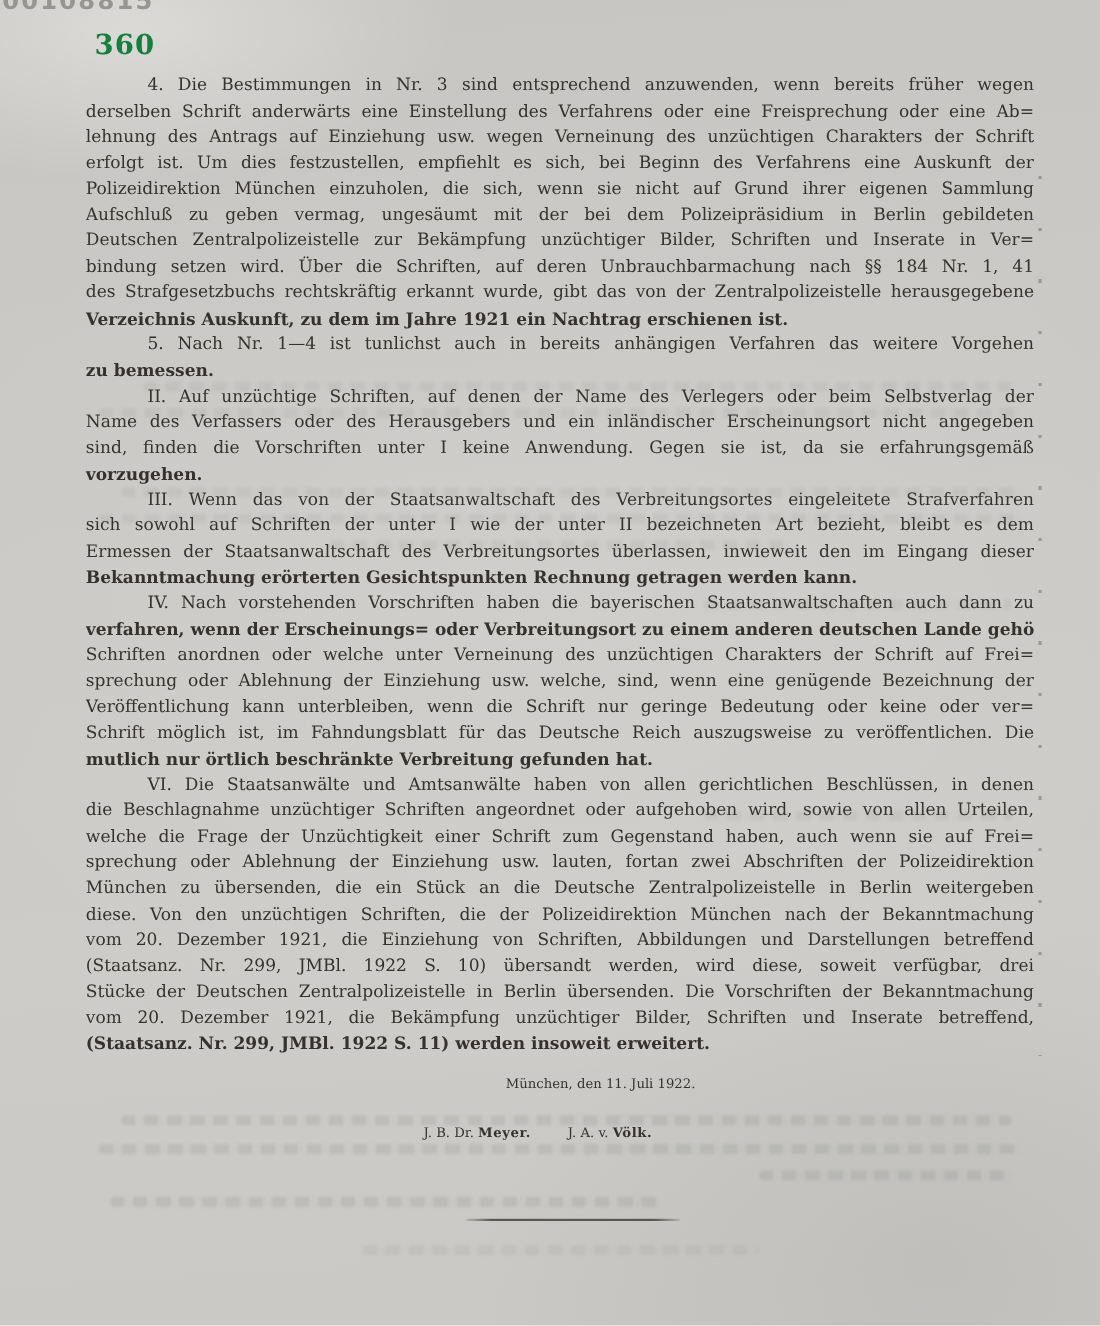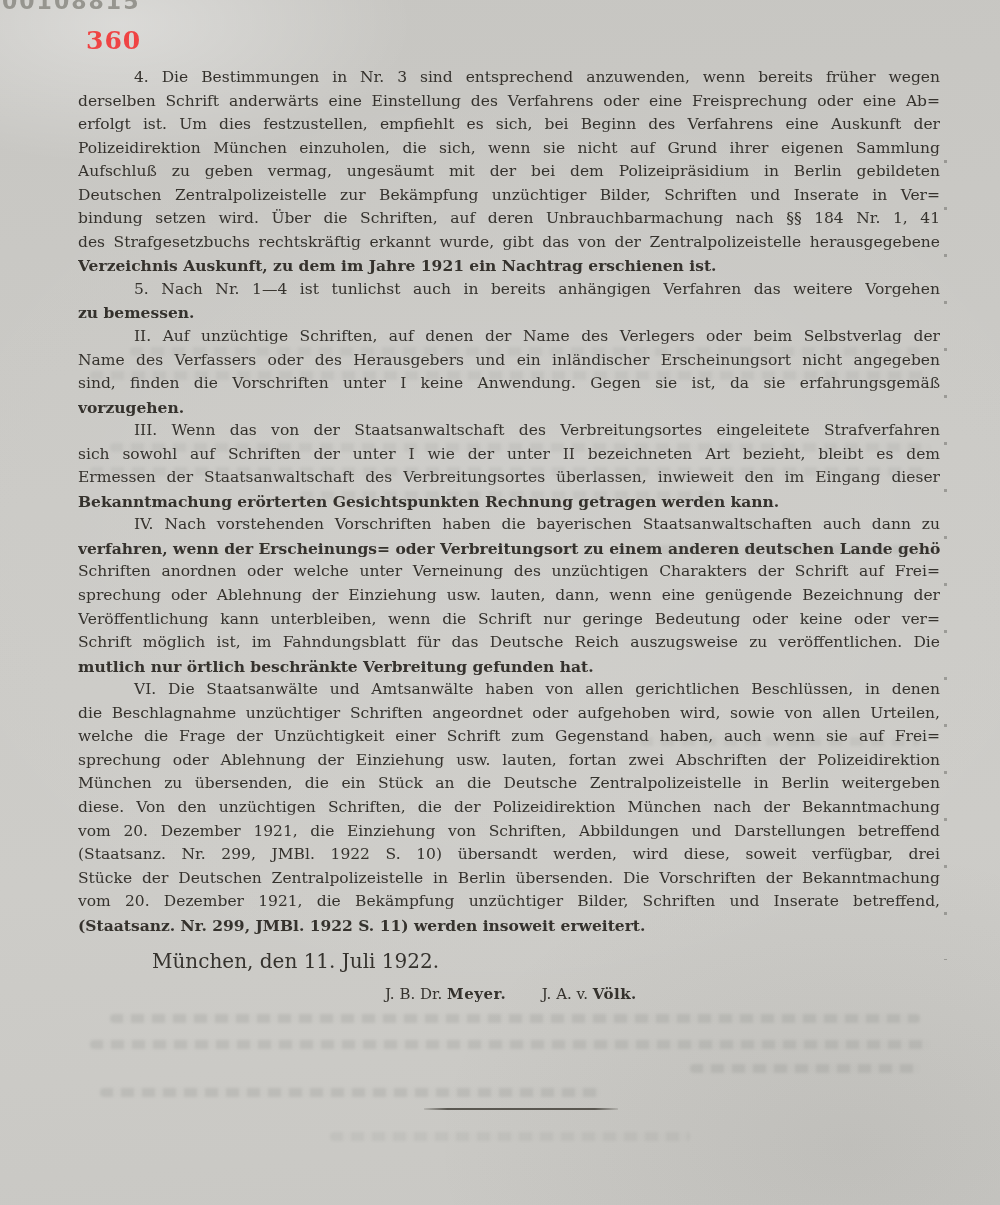--- a/index.html
+++ b/index.html
@@ -13,35 +13,35 @@
       radial-gradient(ellipse 900px 700px at 50% 45%, rgba(255,255,255,0.08), rgba(0,0,0,0) 70%),
       linear-gradient(176deg,#c7c6c2 0%, #cbcac6 40%, #cdccc8 70%, #c9c8c4 100%);
   }
   .scan-number{
     position:absolute;top:-11px;left:2px;
     font-family:"DejaVu Sans", sans-serif;
     font-size:22px;color:#96958f;letter-spacing:2px;font-weight:bold;
   }
   .page-number{
     position:absolute;left:86px;top:26px;
-    font-size:25px;font-weight:bold;color:#ef4444;letter-spacing:1px;
+    font-size:25px;font-weight:bold;color:#15803d;letter-spacing:1px;
   }
   .text-block{
     position:absolute;left:78px;top:66px;width:862px;
     font-size:15.5px;line-height:23.55px;
   }
   .para{margin:0;padding:0;}
   .ln{
     display:block;height:23.55px;overflow:hidden;white-space:nowrap;
     text-align:justify;text-align-last:justify;
   }
   .ln.first{text-indent:56px;}
   .ln.last{text-align-last:left;font-weight:bold;}
-  .dateline{margin-top:13px;padding-left:74px;font-size:20px;}
-  .signatures{margin-top:9px;padding-left:307px;font-size:15px;white-space:nowrap;}
+  .dateline{margin-top:13px;padding-left:74px;font-size:12px;text-align:center;}
+  .signatures{margin-top:22px;padding-left:307px;font-size:12px;white-space:nowrap;}
   .sig-name{font-weight:bold;letter-spacing:0.5px;}
   .sig-gap{display:inline-block;width:26px;}
   .separator-rule{
     position:absolute;left:424px;top:1108px;width:194px;height:2px;
     background:linear-gradient(90deg, rgba(70,67,60,0.15), rgba(70,67,60,0.85) 12%, rgba(70,67,60,0.85) 88%, rgba(70,67,60,0.15));
   }
   
   .smudge{
     position:absolute;height:9px;border-radius:4px;filter:blur(1.6px);opacity:0.5;
     background:repeating-linear-gradient(90deg, rgba(95,100,95,0.28) 0 13px, rgba(95,100,95,0.03) 13px 21px);
@@ -56,20 +56,21 @@
 </head>
 <body>
 
 <div class="scan-number">00108815</div>
 <div class="page-number">360</div>
 
 <div class="text-block">
   <p class="para">
     <span class="ln first">4. Die Bestimmungen in Nr. 3 sind entsprechend anzuwenden, wenn bereits früher wegen</span>
     <span class="ln">derselben Schrift anderwärts eine Einstellung des Verfahrens oder eine Freisprechung oder eine Ab=</span>
+    <span class="ln">lehnung des Antrags auf Einziehung usw. wegen Verneinung des unzüchtigen Charakters der Schrift</span>
     <span class="ln">erfolgt ist.  Um dies festzustellen, empfiehlt es sich, bei Beginn des Verfahrens eine Auskunft der</span>
     <span class="ln">Polizeidirektion München einzuholen, die sich, wenn sie nicht auf Grund ihrer eigenen Sammlung</span>
     <span class="ln">Aufschluß zu geben vermag, ungesäumt mit der bei dem Polizeipräsidium in Berlin gebildeten</span>
     <span class="ln">Deutschen Zentralpolizeistelle zur Bekämpfung unzüchtiger Bilder, Schriften und Inserate in Ver=</span>
     <span class="ln">bindung setzen wird.  Über die Schriften, auf deren Unbrauchbarmachung nach §§ 184 Nr. 1, 41</span>
     <span class="ln">des Strafgesetzbuchs rechtskräftig erkannt wurde, gibt das von der Zentralpolizeistelle herausgegebene</span>
     <span class="ln last">Verzeichnis Auskunft, zu dem im Jahre 1921 ein Nachtrag erschienen ist.</span>
   </p>
   <p class="para">
     <span class="ln first">5. Nach Nr. 1—4 ist tunlichst auch in bereits anhängigen Verfahren das weitere Vorgehen</span>
@@ -86,21 +87,21 @@
     <span class="ln">sich sowohl auf Schriften der unter I wie der unter II bezeichneten Art bezieht, bleibt es dem</span>
     <span class="ln">Ermessen der Staatsanwaltschaft des Verbreitungsortes überlassen, inwieweit den im Eingang dieser</span>
     <span class="ln last">Bekanntmachung erörterten Gesichtspunkten Rechnung getragen werden kann.</span>
   </p>
   <p class="para">
     <span class="ln first">IV. Nach vorstehenden Vorschriften haben die bayerischen Staatsanwaltschaften auch dann zu</span>
     <span class="ln last">verfahren, wenn der Erscheinungs= oder Verbreitungsort zu einem anderen deutschen Lande gehört.</span>
   </p>
   <p class="para">
     <span class="ln">Schriften anordnen oder welche unter Verneinung des unzüchtigen Charakters der Schrift auf Frei=</span>
-    <span class="ln">sprechung oder Ablehnung der Einziehung usw. lauten, dann, wenn eine genügende Bezeichnung der</span>
+    <span class="ln">sprechung oder Ablehnung der Einziehung usw. welche, sind, wenn eine genügende Bezeichnung der</span>
     <span class="ln">Veröffentlichung kann unterbleiben, wenn die Schrift nur geringe Bedeutung oder keine oder ver=</span>
     <span class="ln">Schrift möglich ist, im Fahndungsblatt für das Deutsche Reich auszugsweise zu veröffentlichen.  Die</span>
     <span class="ln last">mutlich nur örtlich beschränkte Verbreitung gefunden hat.</span>
   </p>
   <p class="para">
     <span class="ln first">VI. Die Staatsanwälte und Amtsanwälte haben von allen gerichtlichen Beschlüssen, in denen</span>
     <span class="ln">die Beschlagnahme unzüchtiger Schriften angeordnet oder aufgehoben wird, sowie von allen Urteilen,</span>
     <span class="ln">welche die Frage der Unzüchtigkeit einer Schrift zum Gegenstand haben, auch wenn sie auf Frei=</span>
     <span class="ln">sprechung oder Ablehnung der Einziehung usw. lauten, fortan zwei Abschriften der Polizeidirektion</span>
     <span class="ln">München zu übersenden, die ein Stück an die Deutsche Zentralpolizeistelle in Berlin weitergeben</span>

